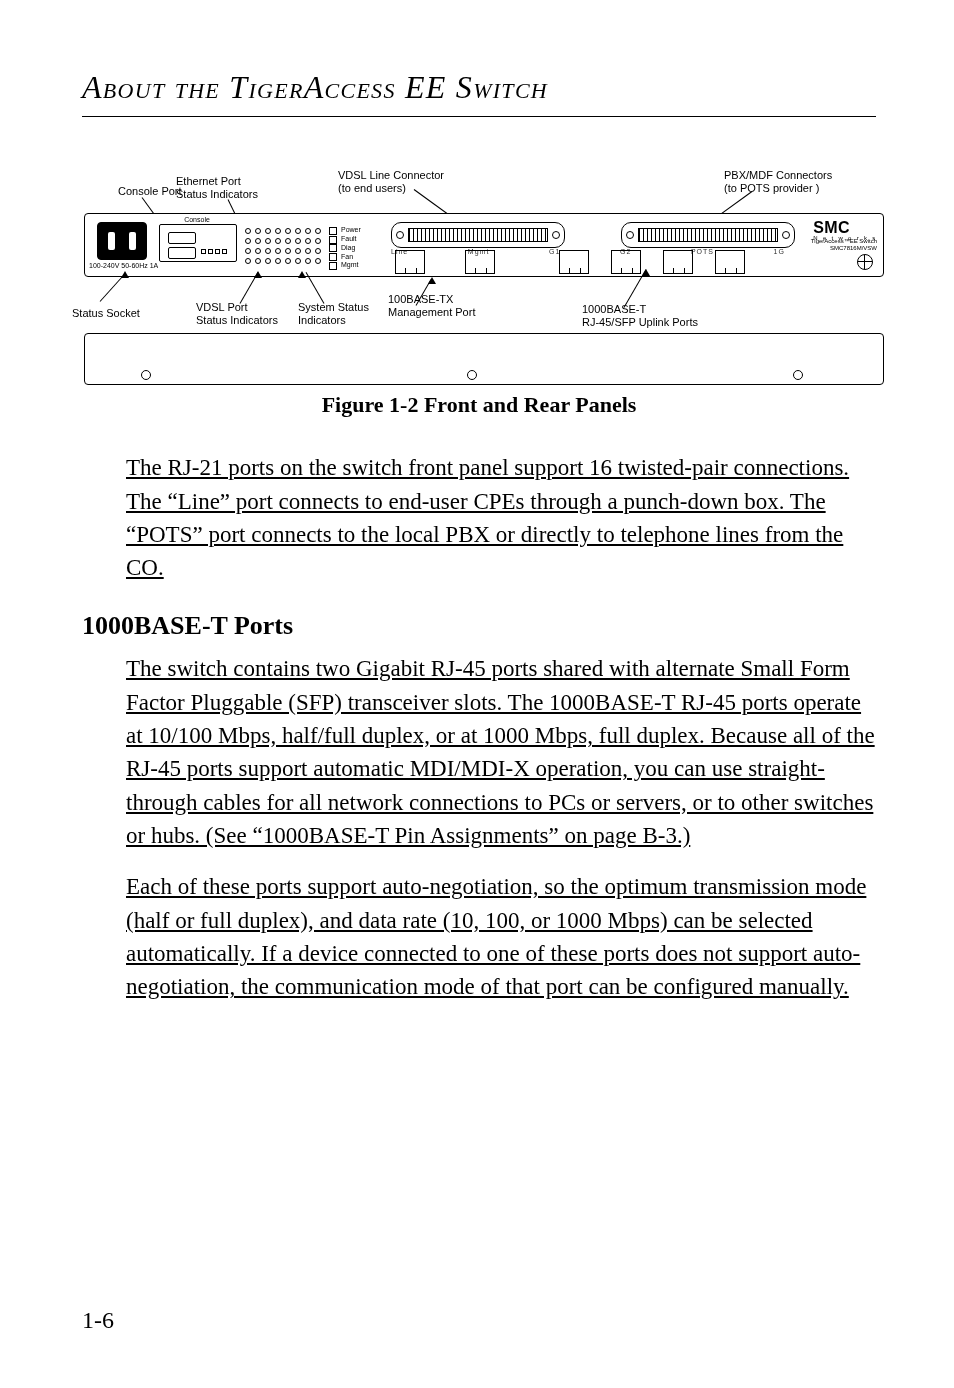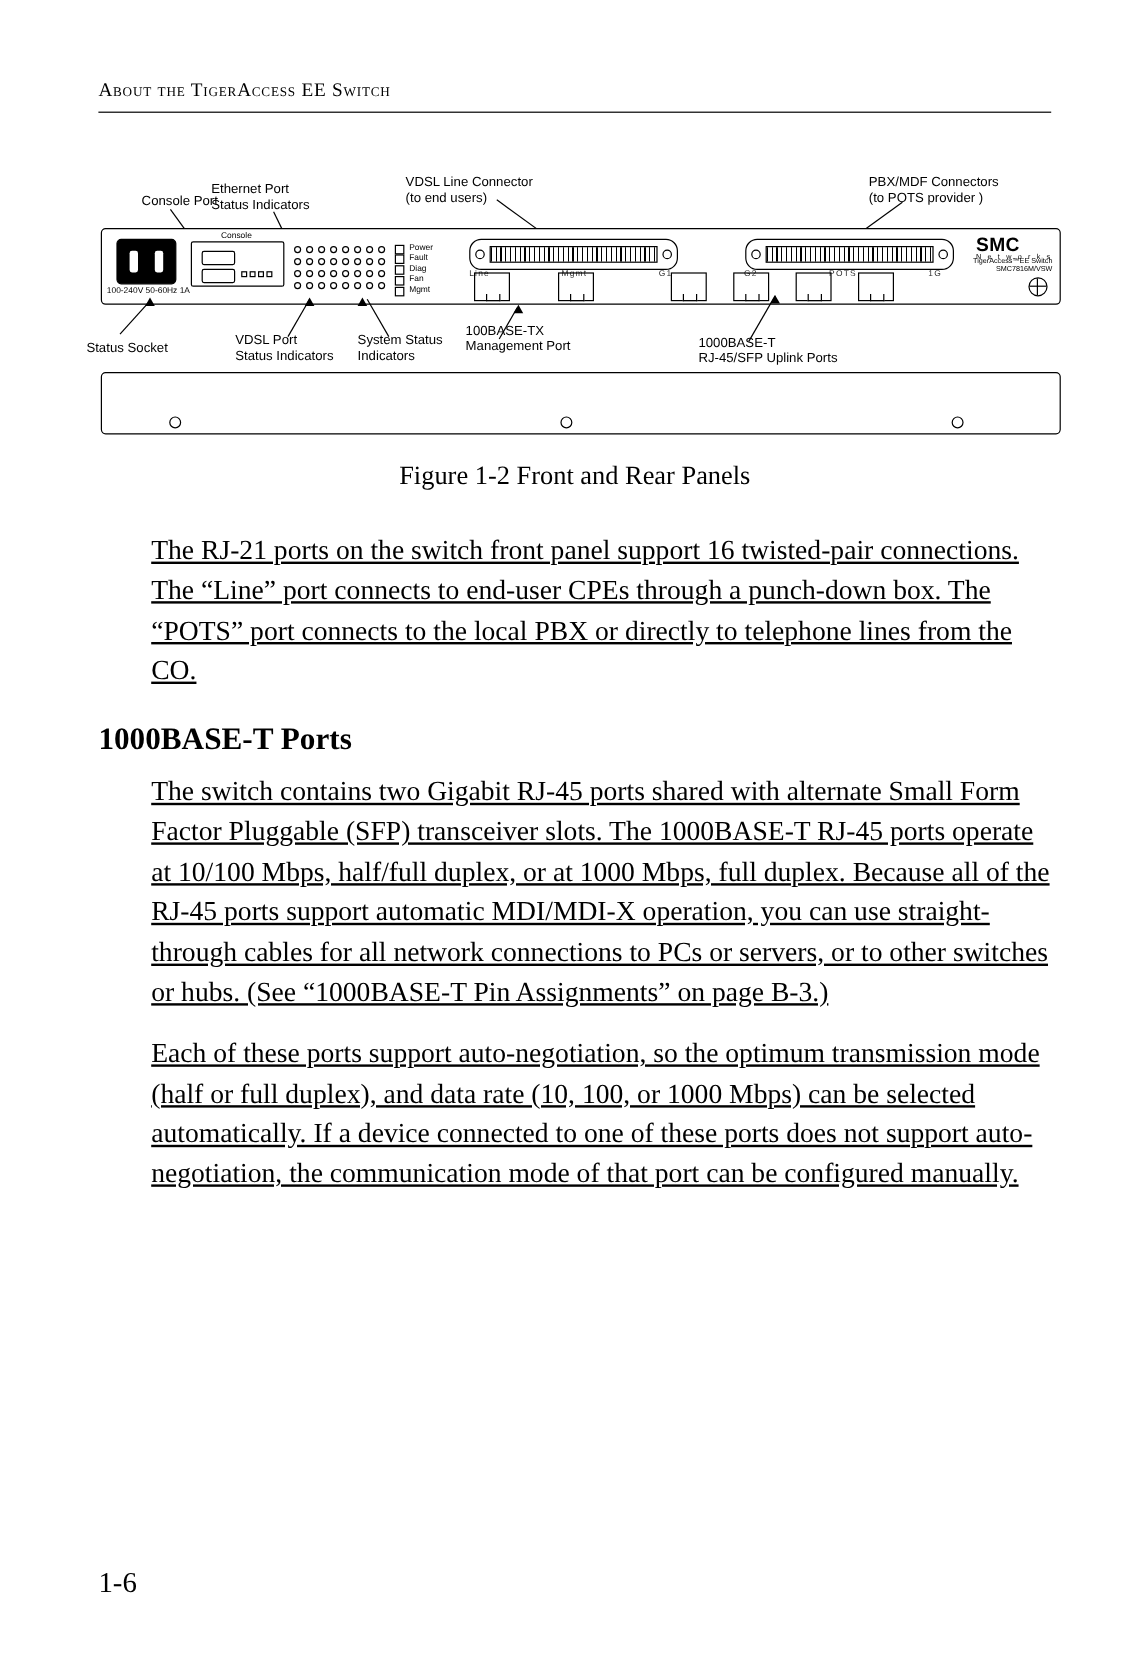--- a/index.html
+++ b/index.html
@@ -9,31 +9,31 @@
   html,body{margin:0;padding:0}
   body{
     width:954px;height:1388px;
     background:#fff;color:var(--ink);
     font-family:Georgia, "Times New Roman", serif;
     font-size:22px; line-height:1.45;
     position:relative;
   }
   .page{padding:64px 78px 0 82px}
   .running-head{
-    font-variant:small-caps;
-    letter-spacing:.04em; font-size:16px;
+    font-style:italic; font-variant:small-caps;
+    letter-spacing:.04em; font-size:32px;
     padding-bottom:6px; border-bottom:1px solid #000;
     margin-bottom:44px;
   }
   .intro{font-size:23px; margin:10px 0 6px 44px}
   .hw-figure{margin:8px 0 8px 0}
   .figcap{
     text-align:center;
-    font-weight:400; font-family:Georgia,serif;
-    font-size:22px; margin:18px 0 30px 0;
+    font-weight:700; font-family:Georgia,serif;
+    font-size:22px; margin:4px 0 30px 0;
   }
   h2.section{
     font-weight:700; font-size:26px;
     margin:22px 0 8px 0;
   }
   p.body{
     margin:0 0 18px 44px;
     font-size:23px;
     text-decoration:underline;
   }

